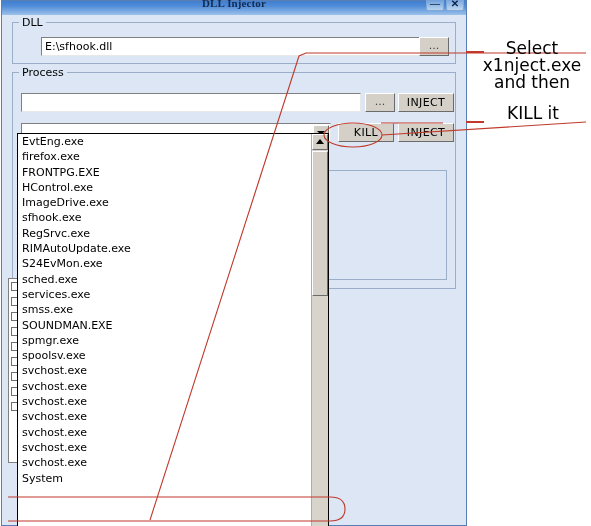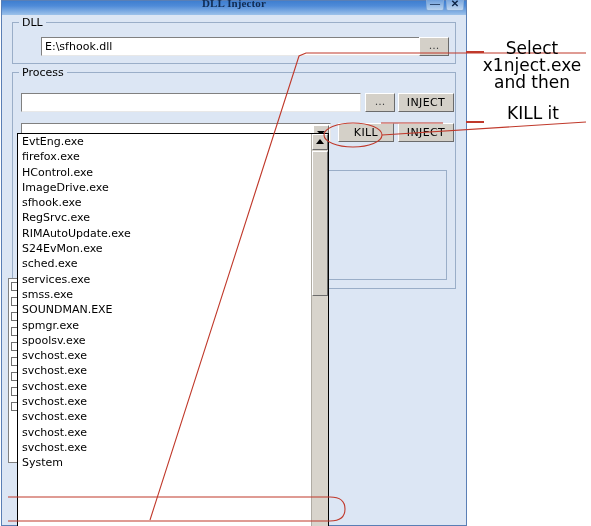--- a/index.html
+++ b/index.html
@@ -368,20 +368,21 @@
       <div class="bg-row"><span class="bg-chk"></span><span>D</span></div>
       <div class="bg-row"><span class="bg-chk"></span><span>H</span></div>
       <div class="bg-row"><span class="bg-chk"></span><span>T</span></div>
       <div class="bg-row"><span class="bg-chk"></span><span>C</span></div>
     </div>
 
   <div id="dropdown">
     <div id="dd-items">
         <div class="dd-item">EvtEng.exe</div>
         <div class="dd-item">firefox.exe</div>
+        <div class="dd-item">FRONTPG.EXE</div>
         <div class="dd-item">HControl.exe</div>
         <div class="dd-item">ImageDrive.exe</div>
         <div class="dd-item">sfhook.exe</div>
         <div class="dd-item">RegSrvc.exe</div>
         <div class="dd-item">RIMAutoUpdate.exe</div>
         <div class="dd-item">S24EvMon.exe</div>
         <div class="dd-item">sched.exe</div>
         <div class="dd-item">services.exe</div>
         <div class="dd-item">smss.exe</div>
         <div class="dd-item">SOUNDMAN.EXE</div>

